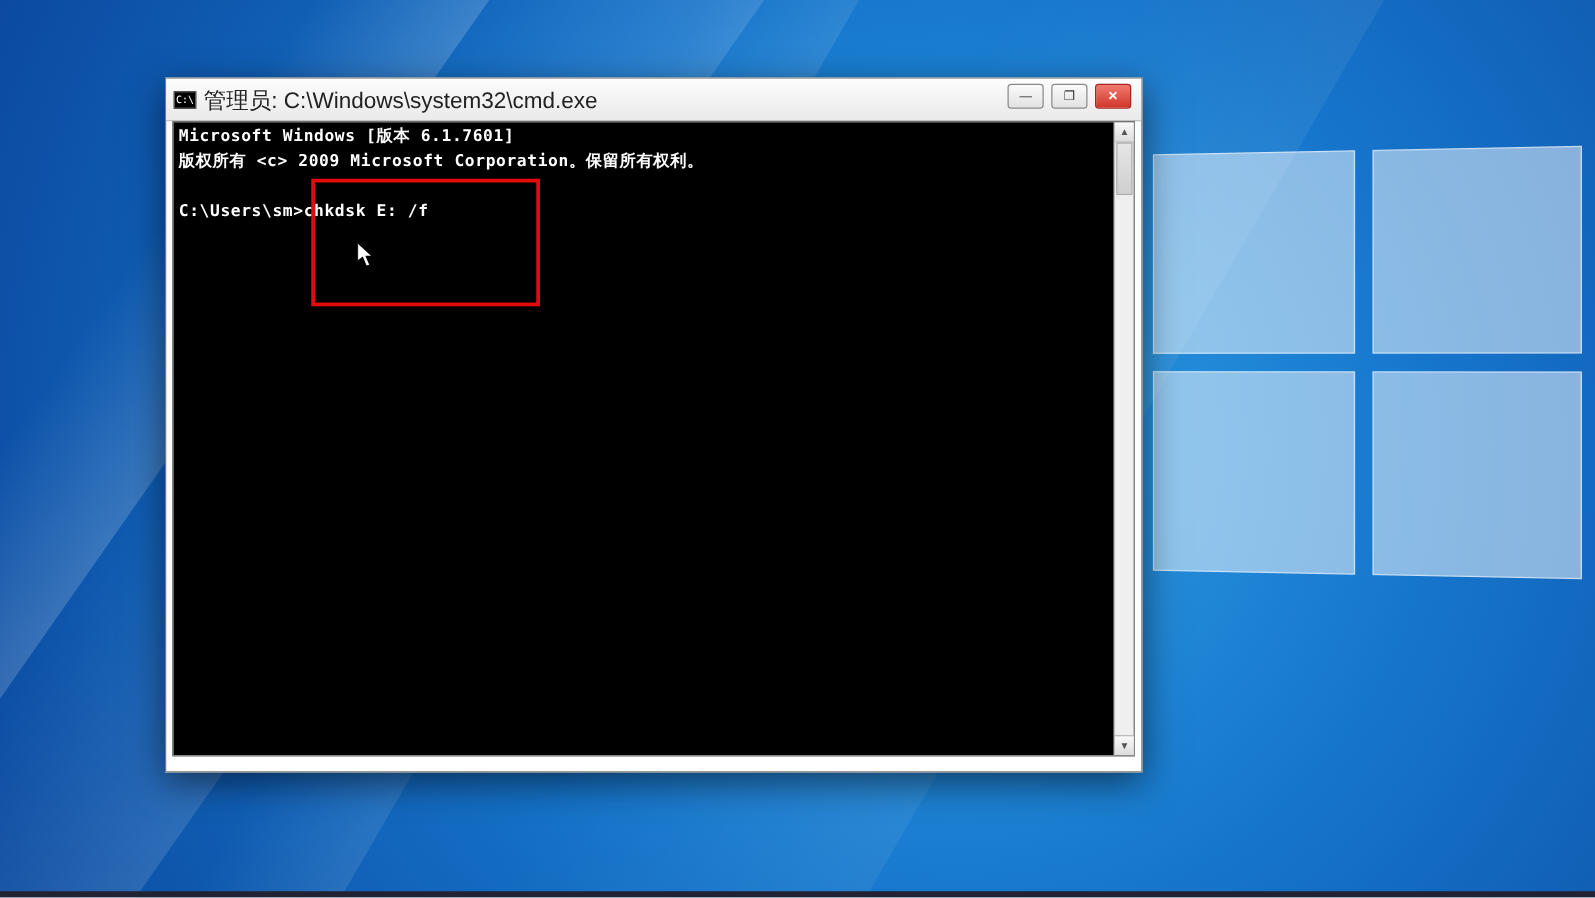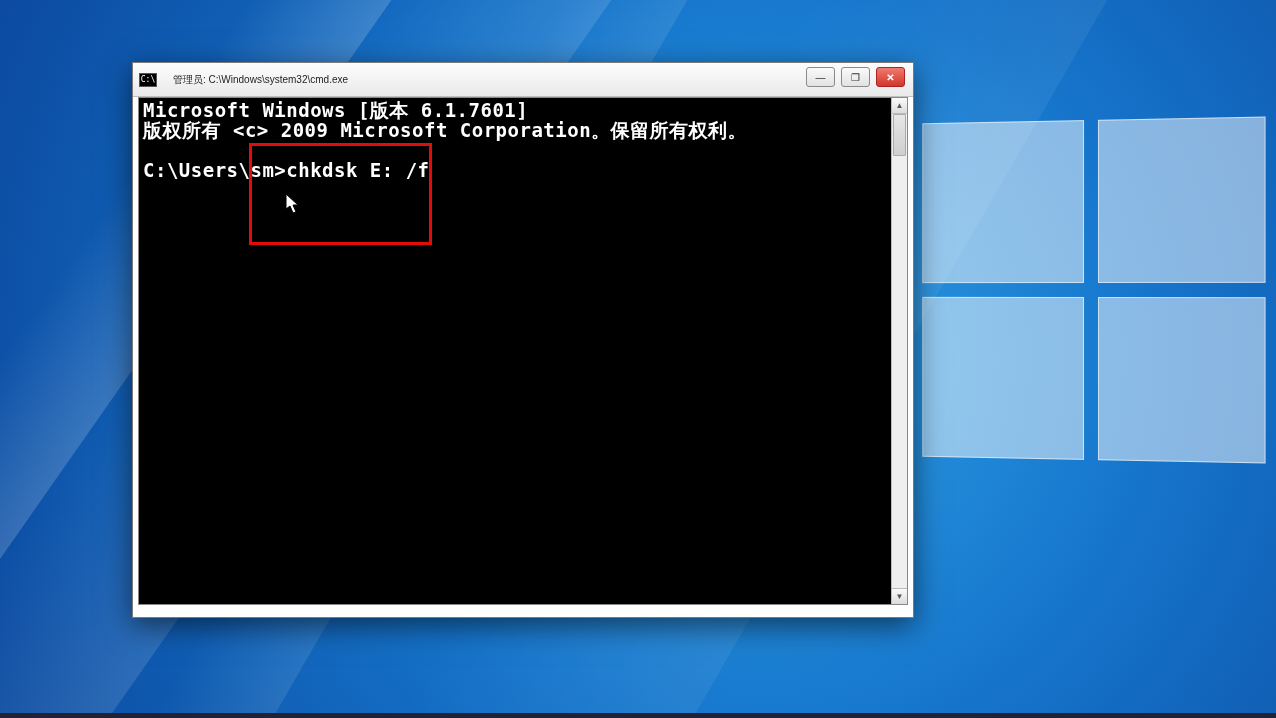--- a/index.html
+++ b/index.html
@@ -60,24 +60,23 @@
   }
   .titlebar .app-icon {
     width: 18px; height: 14px;
     background: #000;
     display: flex; align-items: center; justify-content: center;
     color: #fff; font-size: 8px; font-family: Consolas, monospace;
     margin-right: 6px;
     border:1px solid #555;
   }
   .titlebar .title-text {
-    font-size: 10px;
+    font-size: 18px;
     color: #222;
     white-space: nowrap;
-    margin-left: 10px;
   }
   .win-buttons {
     position: absolute;
     right: 8px; top: 4px;
     display: flex;
     gap: 6px;
   }
   .wbtn {
     width: 29px; height: 20px;
     border: 1px solid #8a8a8a;
@@ -97,21 +96,21 @@
     left: 5px; right: 5px; top: 34px; bottom: 12px;
     background: #000;
     border: 1px solid #888;
   }
   .console-area {
     position: absolute;
     left: 0; top: 0; bottom: 0;
     right: 16px;
     padding: 2px 4px;
     font-family: "NSimSun","SimSun","Consolas",monospace;
-    font-size: 19px;
+    font-size: 13px;
     line-height: 20px;
     color: #fff;
     white-space: pre;
     overflow: hidden;
     font-weight: bold;
     letter-spacing: 0.5px;
   }
   .scrollbar {
     position: absolute;
     right: 0; top: 0; bottom: 0;

